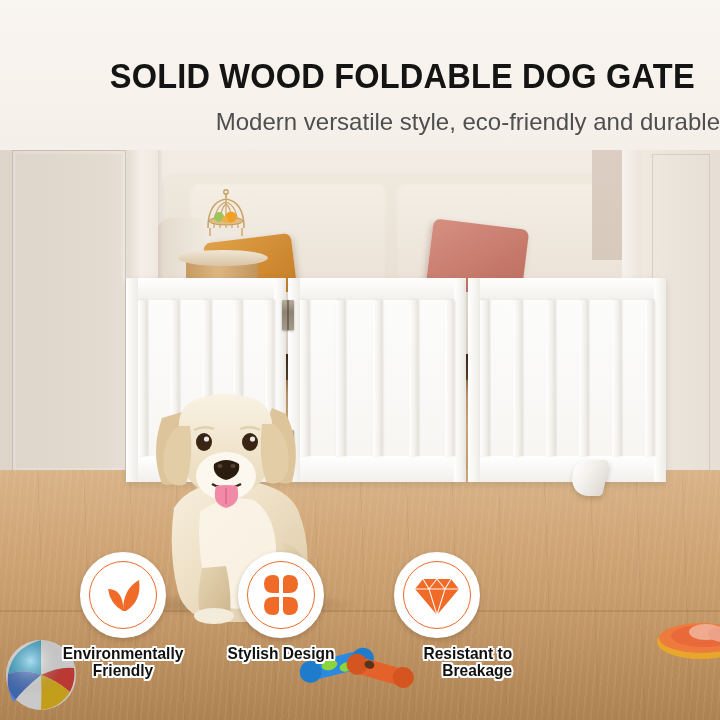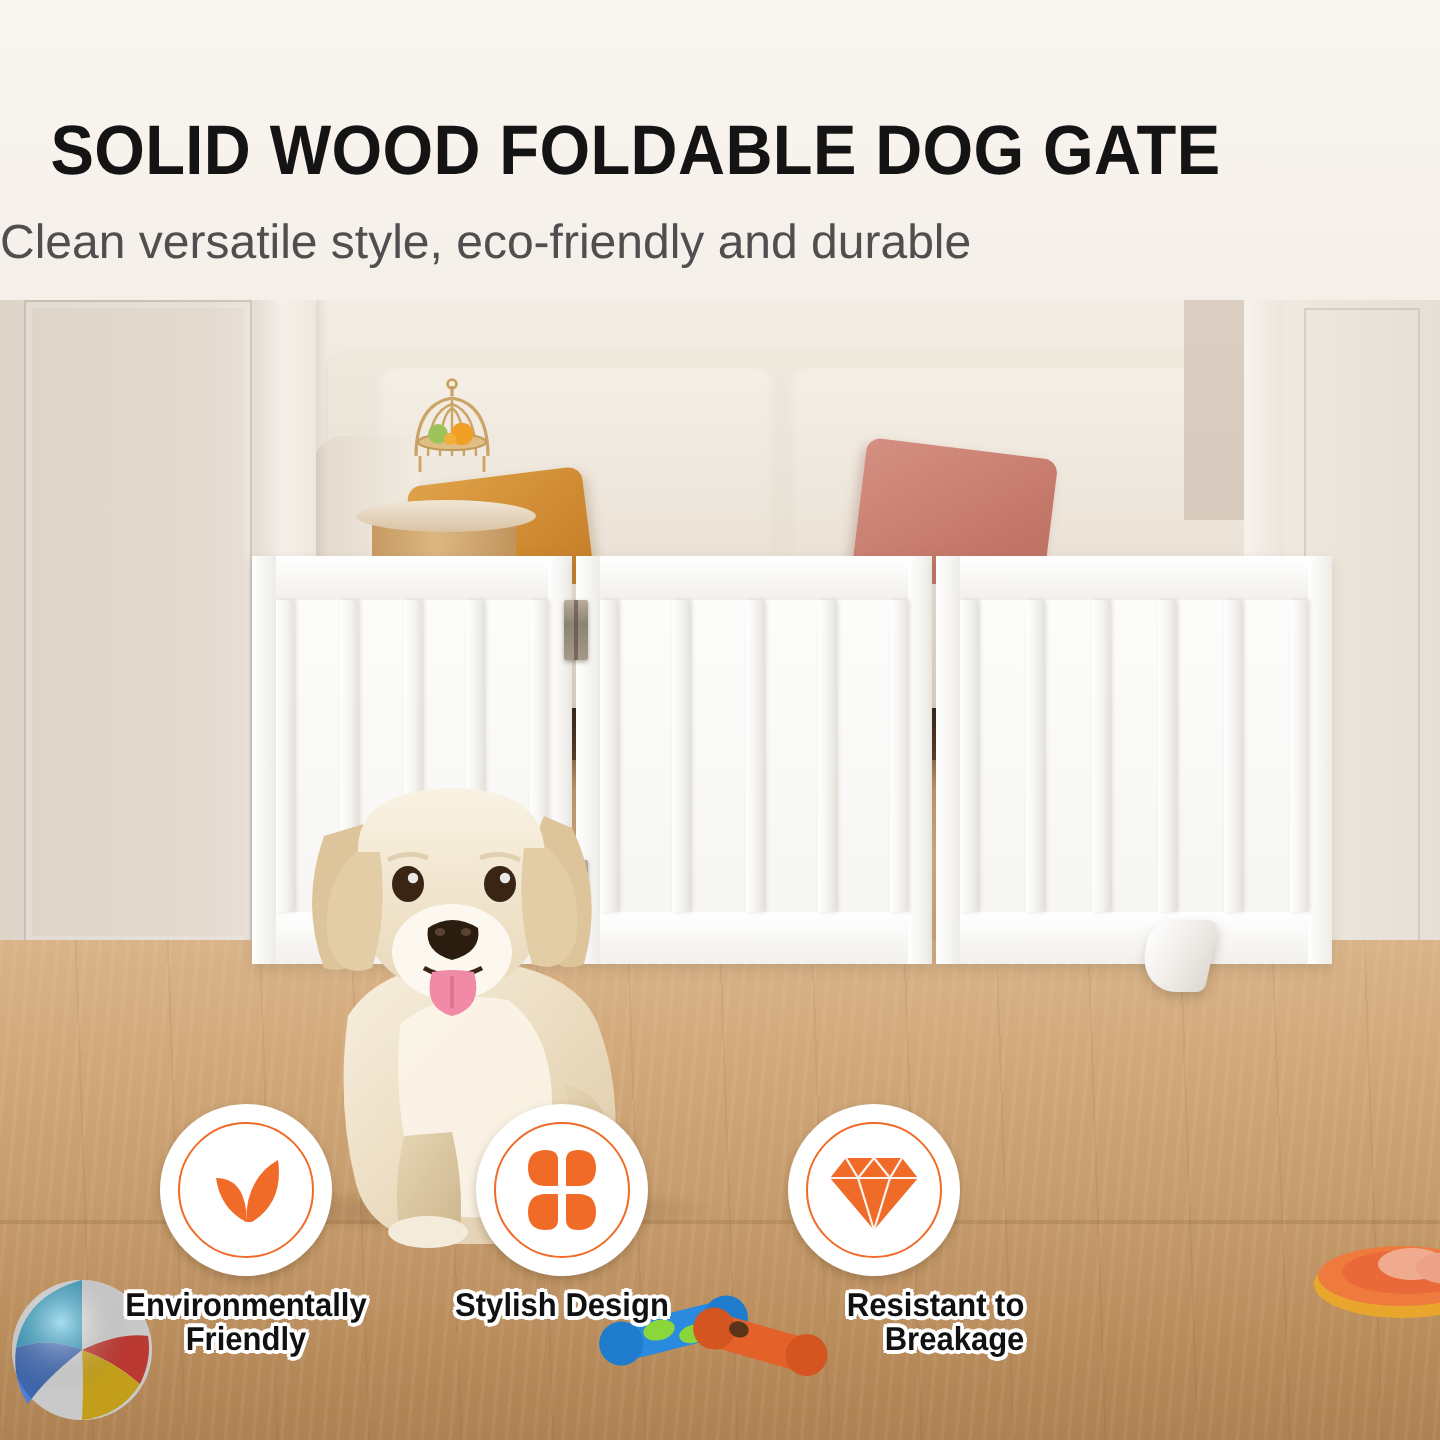--- a/index.html
+++ b/index.html
@@ -10,21 +10,21 @@
     position:relative;
   }
 
   .stage { position:absolute; inset:0; width:720px; height:720px; overflow:hidden; }
 
   
   .header {
     position:absolute; left:0; top:0; width:720px; height:150px;
     background:linear-gradient(180deg,#f9f5f0 0%,#f7f2ec 55%,#f4efe8 100%);
     z-index:40;
-    text-align:left;
+    text-align:right;
   }
   .headline {
     position:absolute; left:0; top:56px; width:720px;
     font-size:35px; font-weight:700; color:#141414;
     letter-spacing:.2px;
     font-family:"Liberation Sans Narrow","Liberation Sans",sans-serif;
     transform:scaleX(0.93); transform-origin:center;
     white-space:nowrap;
   }
   .subhead {
@@ -455,21 +455,21 @@
         <ellipse cx="45" cy="22" rx="42" ry="15" fill="#ef7a3d"></ellipse>
         <ellipse cx="48" cy="20" rx="33" ry="11" fill="#e9693a"></ellipse>
         <ellipse cx="50" cy="16" rx="17" ry="8" fill="#f0ab8e"></ellipse>
         <ellipse cx="68" cy="18" rx="16" ry="8" fill="#eda187"></ellipse>
       </svg>
     </div>
   </div>
 
   <div class="header">
     <div class="headline">SOLID WOOD FOLDABLE DOG GATE</div>
-    <div class="subhead">Clean versatile style, eco-friendly and durable</div>
+    <div class="subhead">Modern versatile style, eco-friendly and durable</div>
   </div>
 
   <div class="badges">
 
     <div class="badge b1">
       <div class="circle">
         <svg width="46" height="46" viewBox="0 0 46 46">
           <path d="M21 21 V8 Q21 3 15 3 Q6 3 6 12 Q6 21 15 21 Z" fill="#ef6b27"></path>
           <path d="M25 21 V8 Q25 3 31 3 Q40 3 40 12 Q40 21 31 21 Z" fill="#ef6b27"></path>
           <path d="M21 25 V38 Q21 43 15 43 Q6 43 6 34 Q6 25 15 25 Z" fill="#ef6b27"></path>

